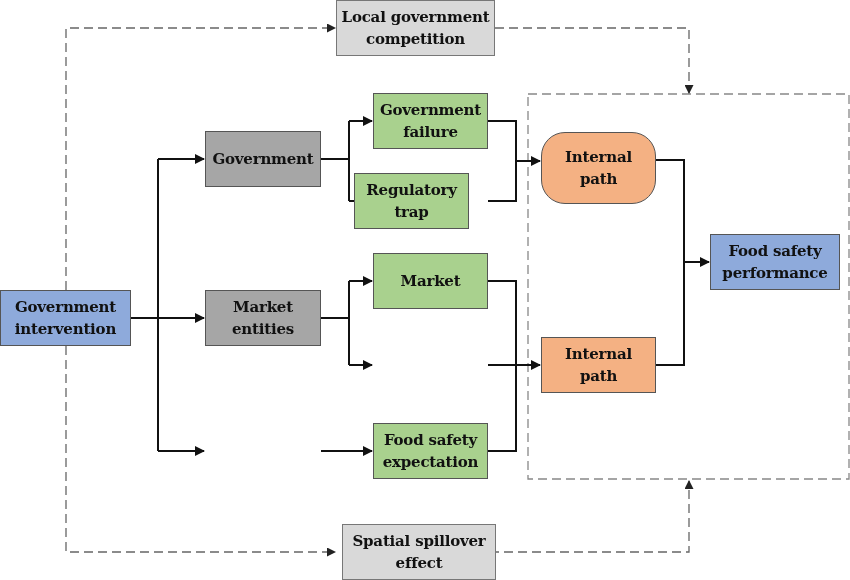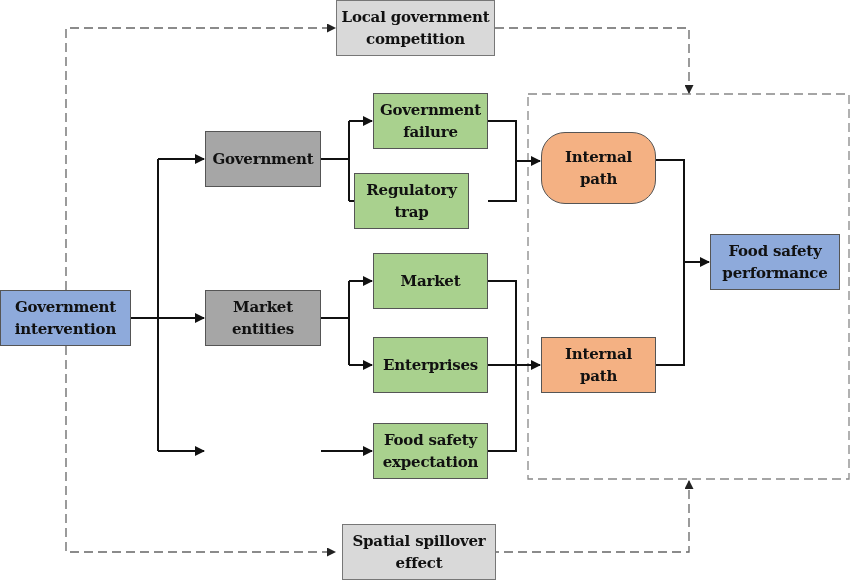--- a/index.html
+++ b/index.html
@@ -76,21 +76,20 @@
   <div class="node c-blue" style="left:0px;top:290px;width:131px;height:56px;">Government
 intervention</div>
   <div class="node c-gray" style="left:205px;top:131px;width:116px;height:56px;">Government</div>
   <div class="node c-gray" style="left:205px;top:290px;width:116px;height:56px;">Market
 entities</div>
   <div class="node c-green" style="left:373px;top:93px;width:115px;height:56px;">Government
 failure</div>
   <div class="node c-green" style="left:354px;top:173px;width:115px;height:56px;">Regulatory
 trap</div>
   <div class="node c-green" style="left:373px;top:253px;width:115px;height:56px;">Market</div>
-  <div class="node c-green" style="left:373px;top:337px;width:115px;height:56px;">Enterprises</div>
   <div class="node c-green" style="left:373px;top:423px;width:115px;height:56px;">Food safety
 expectation</div>
   <div class="node c-orange" style="left:541px;top:132px;width:115px;height:72px;border-radius:24px;">Internal
 path</div>
   <div class="node c-orange" style="left:541px;top:337px;width:115px;height:56px;">Internal
 path</div>
   <div class="node c-blue" style="left:710px;top:234px;width:130px;height:56px;">Food safety
 performance</div>
   <div class="node c-lightgray" style="left:336px;top:524px;width:154px;height:56px;margin-left:6px;">Spatial spillover
 effect</div>

